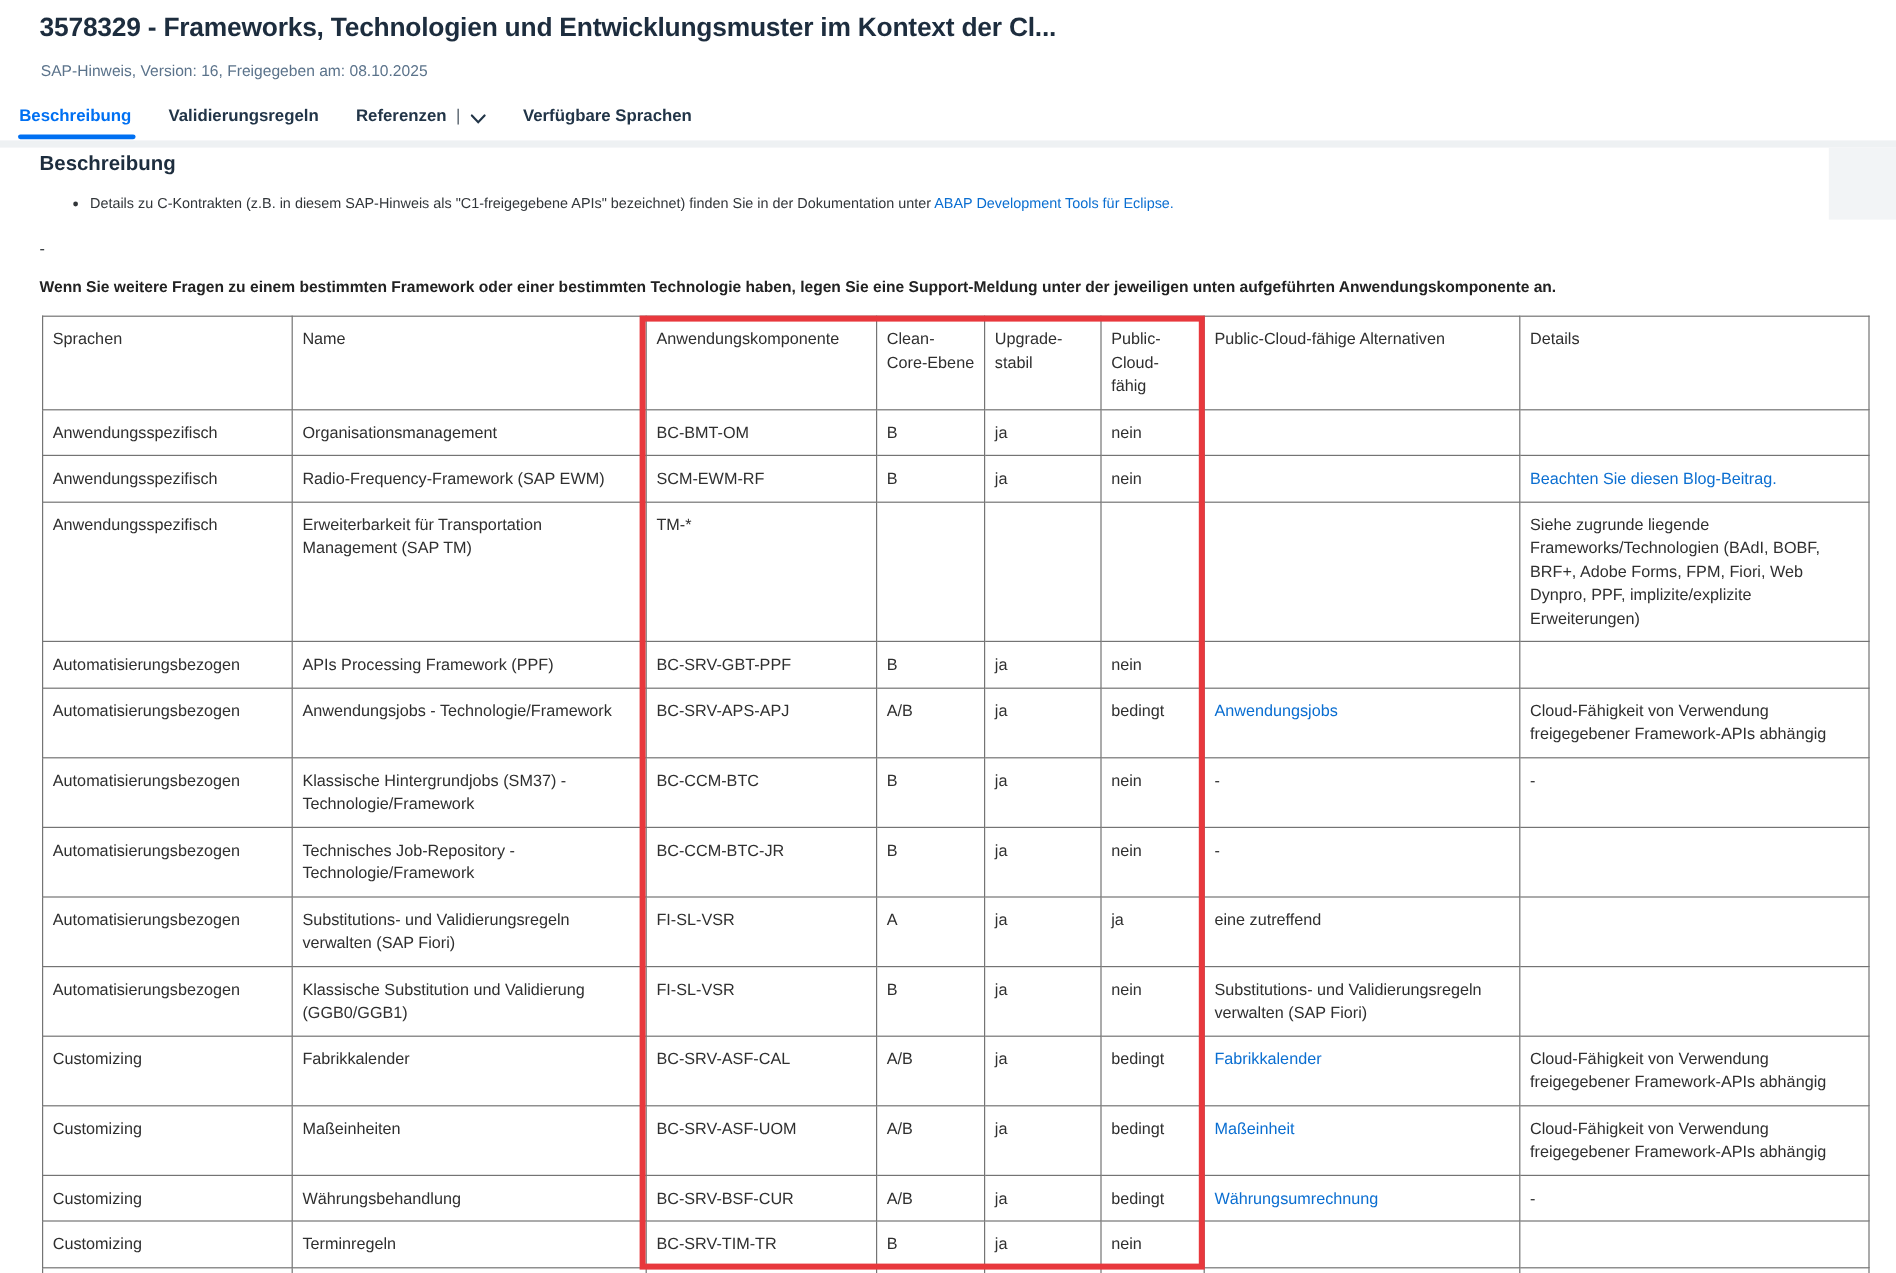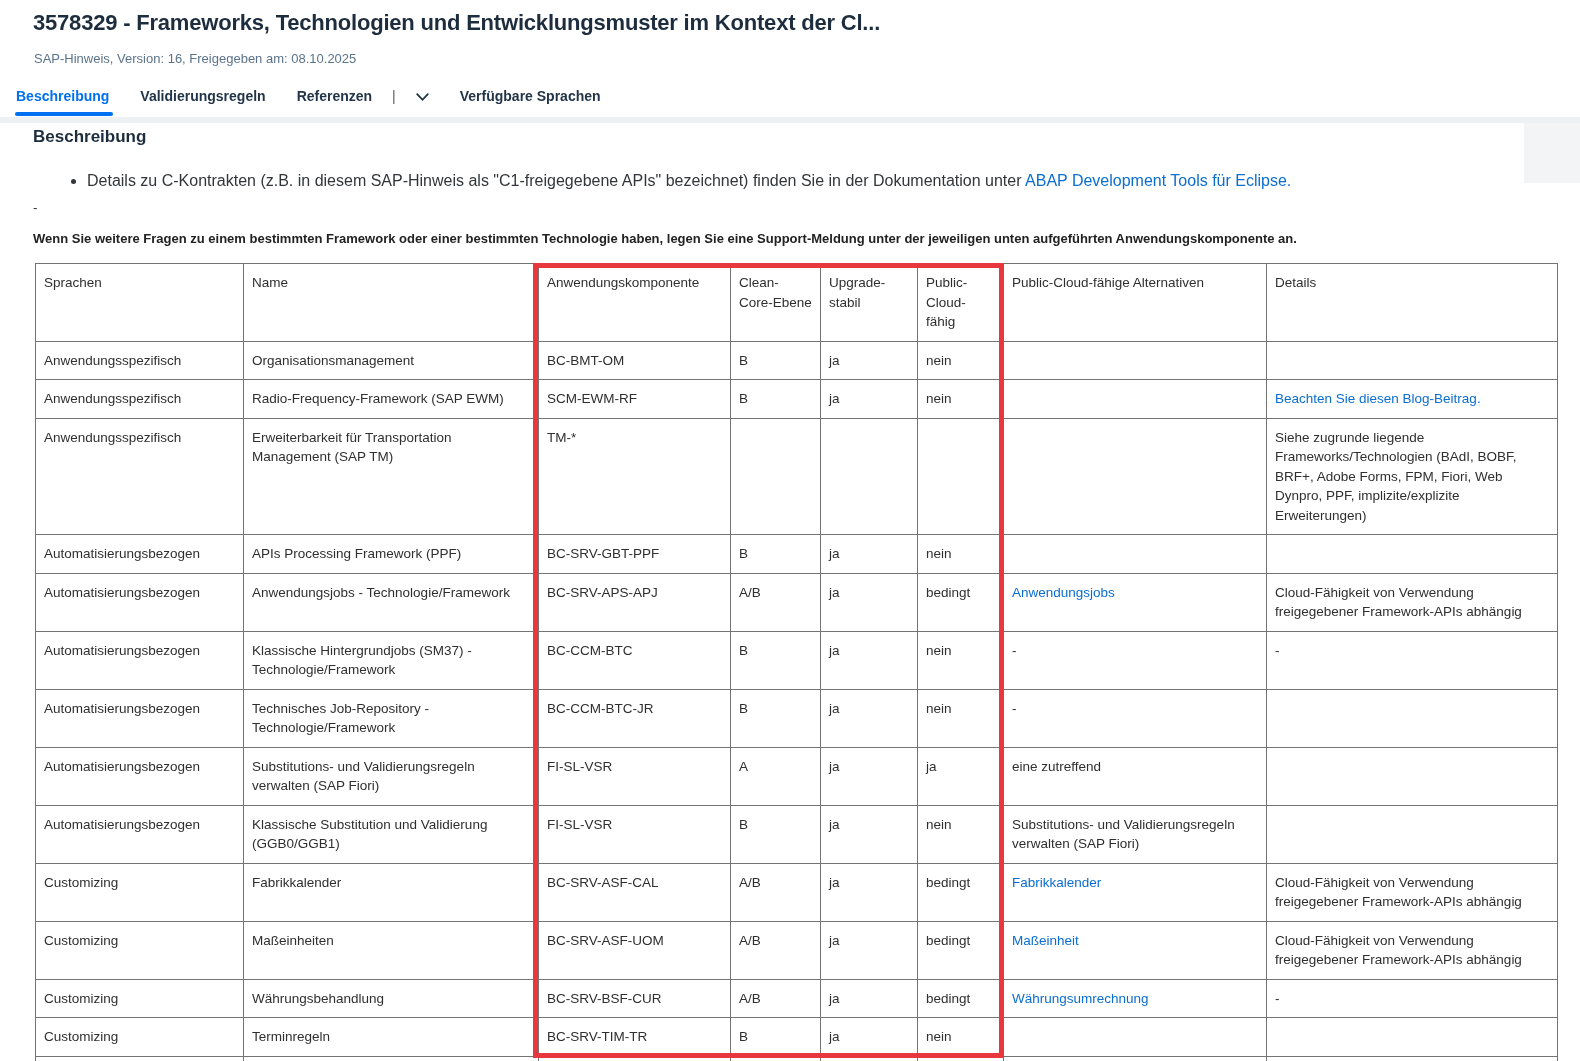--- a/index.html
+++ b/index.html
@@ -5,28 +5,28 @@
   html,body{margin:0;padding:0;}
   body{
     width:1580px;height:1061px;overflow:hidden;background:#ffffff;
     font-family:"Liberation Sans",sans-serif;position:relative;
   }
   .header-title{position:absolute;left:33px;top:10px;font-size:22px;font-weight:bold;color:#1d2d3e;letter-spacing:-0.2px;}
   .header-subtitle{position:absolute;left:34px;top:51px;font-size:13px;color:#5b738b;}
   .tabbar{position:absolute;left:16px;top:88px;display:flex;column-gap:31px;align-items:center;font-size:14px;font-weight:600;color:#223548;}
   .tab{cursor:pointer;white-space:nowrap;}
   .tab.active{color:#0070f2;}
-  .tab.ref{display:flex;align-items:center;column-gap:20px;}
+  .tab.ref{display:flex;align-items:flex-end;column-gap:8px;}
   .tab .sep{font-weight:400;color:#55606b;}
   .tab .chev{display:inline-flex;align-items:center;margin-top:2px;}
   .tab-underline{position:absolute;left:15px;top:112px;width:98px;height:4px;border-radius:2px;background:#0070f2;}
   .divider-band{position:absolute;left:0;top:117px;width:1580px;height:6px;background:#eef1f3;}
   .corner-band{position:absolute;left:1524px;top:123px;width:56px;height:60px;background:#f2f4f6;}
   .section-heading{position:absolute;left:33px;top:127px;font-size:17px;font-weight:bold;color:#1d2d3e;}
-  .bullet-list{position:absolute;left:0;top:160px;margin:12px;padding-left:75px;font-size:16px;color:#32363a;}
+  .bullet-list{position:absolute;left:0;top:160px;margin:0;padding-left:75px;font-size:12px;color:#32363a;}
   .bullet-list li{line-height:18px;}
   a.doc-link,a.cell-link{color:#0a6ed1;text-decoration:none;cursor:pointer;}
   .dash-line{position:absolute;left:33px;top:200px;font-size:13.5px;color:#32363a;}
   .support-paragraph{position:absolute;left:33px;top:230px;width:1420px;font-size:13px;font-weight:bold;color:#222222;line-height:17px;}
   .table-wrap{position:absolute;left:35px;top:263px;}
   table{border-collapse:collapse;table-layout:fixed;width:1522px;background:#ffffff;}
   th,td{
     border:1px solid #747474;padding:9px 8px;font-size:13.5px;line-height:19.5px;
     vertical-align:top;color:#2f2f2f;text-align:left;font-weight:normal;
     overflow:hidden;word-wrap:break-word;

